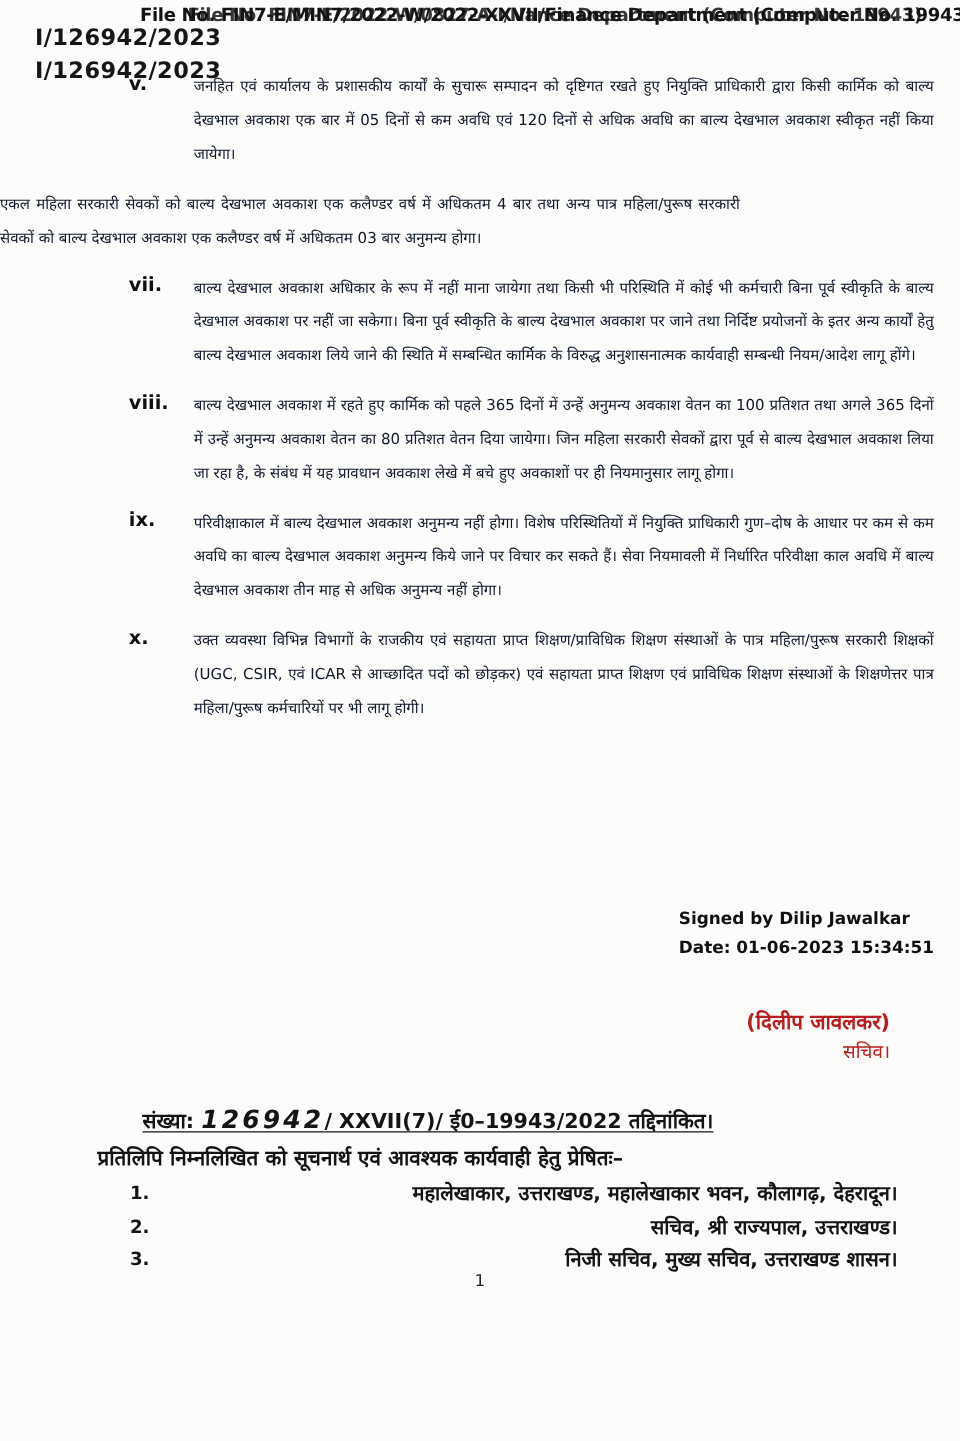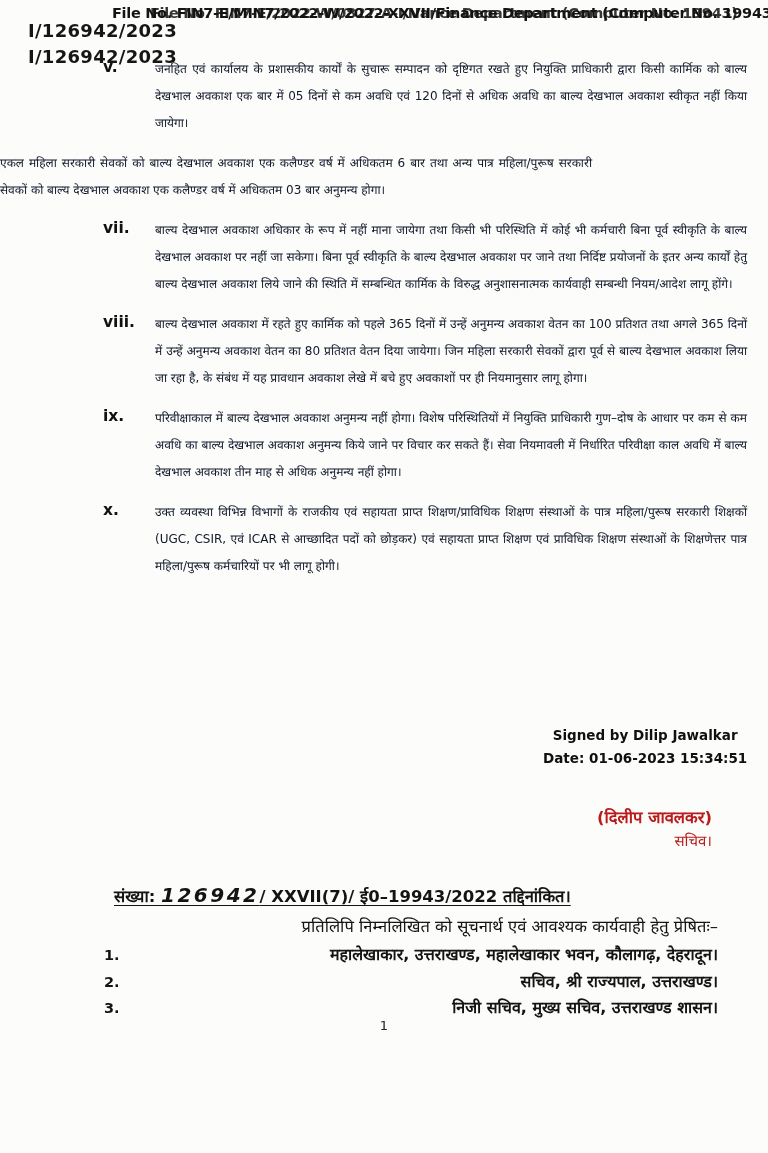--- a/index.html
+++ b/index.html
@@ -42,42 +42,42 @@
   }
   .clause .ctext{
     width:592px;
     font-size:12px;line-height:27px;
     text-align:justify;color:#0f172a;
   }
 
   
   .sig-en{
     position:absolute;left:543px;top:724px;
-    font-size:13.5px;font-weight:700;line-height:23px;color:#101010;text-align:center;
+    font-size:13.5px;font-weight:700;line-height:23px;color:#101010;
   }
   .sig-hi{
     position:absolute;left:532px;top:806px;width:180px;
     text-align:right;color:#b91c1c;
   }
   .sig-hi .name{font-size:16.5px;font-weight:700;line-height:24px;}
   .sig-hi .desig{font-size:15px;line-height:23px;}
 
   
   .dispatch{position:absolute;left:78px;top:882px;width:640px;color:#141414;}
   .numline{
     font-size:16.5px;font-weight:700;
     text-decoration:underline;
     text-underline-offset:3px;
     line-height:26px;white-space:nowrap;margin-left:36px;
   }
   .numline .hand{
     font-size:20px;letter-spacing:2.5px;font-weight:700;
     font-style:italic;
   }
-  .copyline{font-size:16.5px;font-weight:400;line-height:27px;margin-top:3px;text-align:right;}
+  .copyline{font-size:16.5px;font-weight:700;line-height:27px;margin-top:3px;}
   .recipients{margin-top:2px;}
   .recipient{display:flex;line-height:26.5px;font-size:16px;font-weight:600;}
   .recipient .rnum{flex:0 0 26px;margin-left:26px;font-size:14.5px;}
   .recipient .rtext{flex:1;text-align:right;}
 
   
   .pagenum{
     position:absolute;top:1018px;left:0;width:768px;text-align:center;
     font-size:13px;color:#222;
   }
@@ -98,21 +98,21 @@
   </div>
   <div class="refnum ref1">I/126942/2023</div>
   <div class="refnum ref2">I/126942/2023</div>
 
   <div class="clauses">
     <div class="clause">
       <div class="marker">v.</div>
       <div class="ctext">जनहित एवं कार्यालय के प्रशासकीय कार्यों के सुचारू सम्पादन को दृष्टिगत रखते हुए नियुक्ति प्राधिकारी द्वारा किसी कार्मिक को बाल्य देखभाल अवकाश एक बार में 05 दिनों से कम अवधि एवं 120 दिनों से अधिक अवधि का बाल्य देखभाल अवकाश स्वीकृत नहीं किया जायेगा।</div>
     </div>
     <div class="clause">
-      <div class="ctext">एकल महिला सरकारी सेवकों को बाल्य देखभाल अवकाश एक कलैण्डर वर्ष में अधिकतम 6 बार तथा अन्य पात्र महिला/पुरूष सरकारी सेवकों को बाल्य देखभाल अवकाश एक कलैण्डर वर्ष में अधिकतम 03 बार अनुमन्य होगा।</div>
+      <div class="ctext">एकल महिला सरकारी सेवकों को बाल्य देखभाल अवकाश एक कलैण्डर वर्ष में अधिकतम 4 बार तथा अन्य पात्र महिला/पुरूष सरकारी सेवकों को बाल्य देखभाल अवकाश एक कलैण्डर वर्ष में अधिकतम 03 बार अनुमन्य होगा।</div>
     </div>
     <div class="clause">
       <div class="marker">vii.</div>
       <div class="ctext">बाल्य देखभाल अवकाश अधिकार के रूप में नहीं माना जायेगा तथा किसी भी परिस्थिति में कोई भी कर्मचारी बिना पूर्व स्वीकृति के बाल्य देखभाल अवकाश पर नहीं जा सकेगा। बिना पूर्व स्वीकृति के बाल्य देखभाल अवकाश पर जाने तथा निर्दिष्ट प्रयोजनों के इतर अन्य कार्यों हेतु बाल्य देखभाल अवकाश लिये जाने की स्थिति में सम्बन्धित कार्मिक के विरुद्ध अनुशासनात्मक कार्यवाही सम्बन्धी नियम/आदेश लागू होंगे।</div>
     </div>
     <div class="clause">
       <div class="marker">viii.</div>
       <div class="ctext">बाल्य देखभाल अवकाश में रहते हुए कार्मिक को पहले 365 दिनों में उन्हें अनुमन्य अवकाश वेतन का 100 प्रतिशत तथा अगले 365 दिनों में उन्हें अनुमन्य अवकाश वेतन का 80 प्रतिशत वेतन दिया जायेगा। जिन महिला सरकारी सेवकों द्वारा पूर्व से बाल्य देखभाल अवकाश लिया जा रहा है, के संबंध में यह प्रावधान अवकाश लेखे में बचे हुए अवकाशों पर ही नियमानुसार लागू होगा।</div>
     </div>
     <div class="clause">

